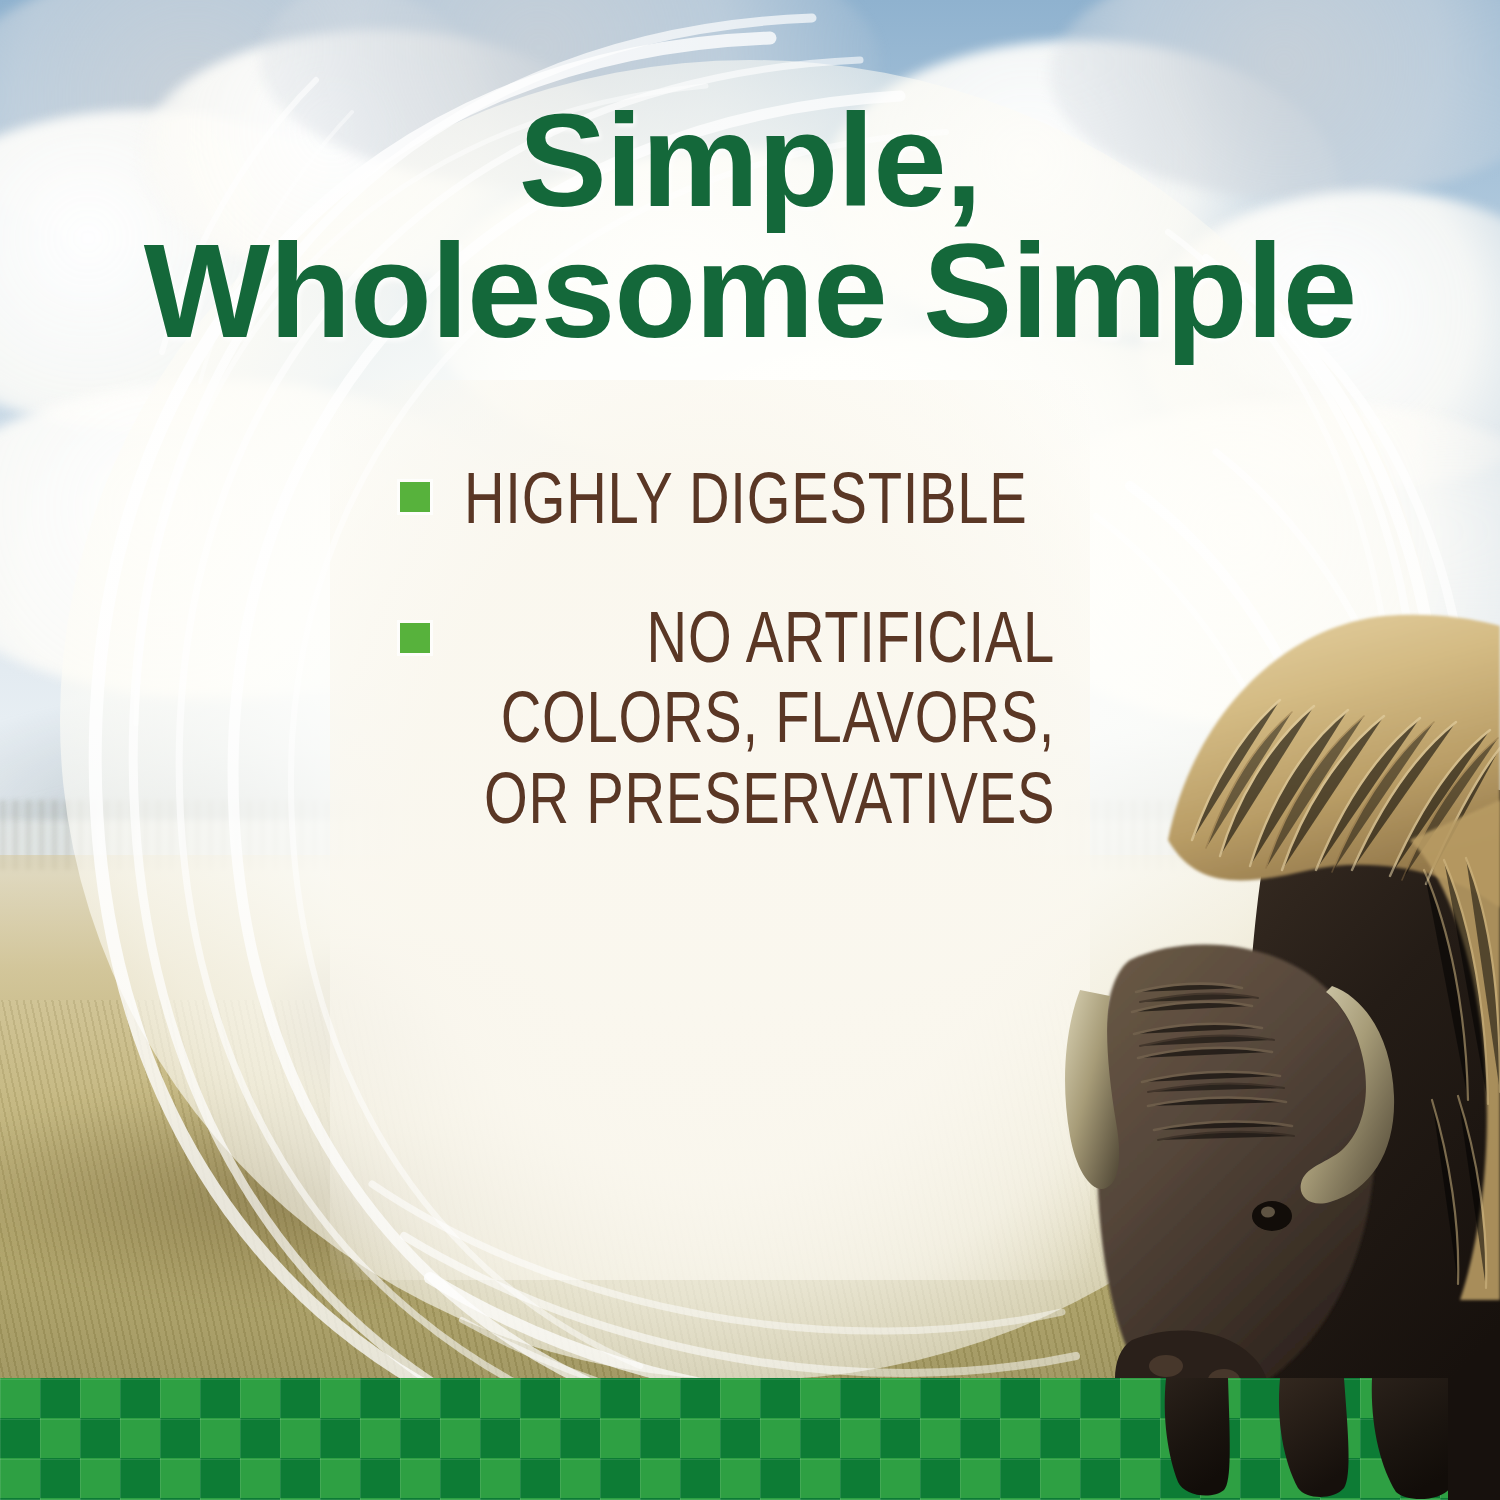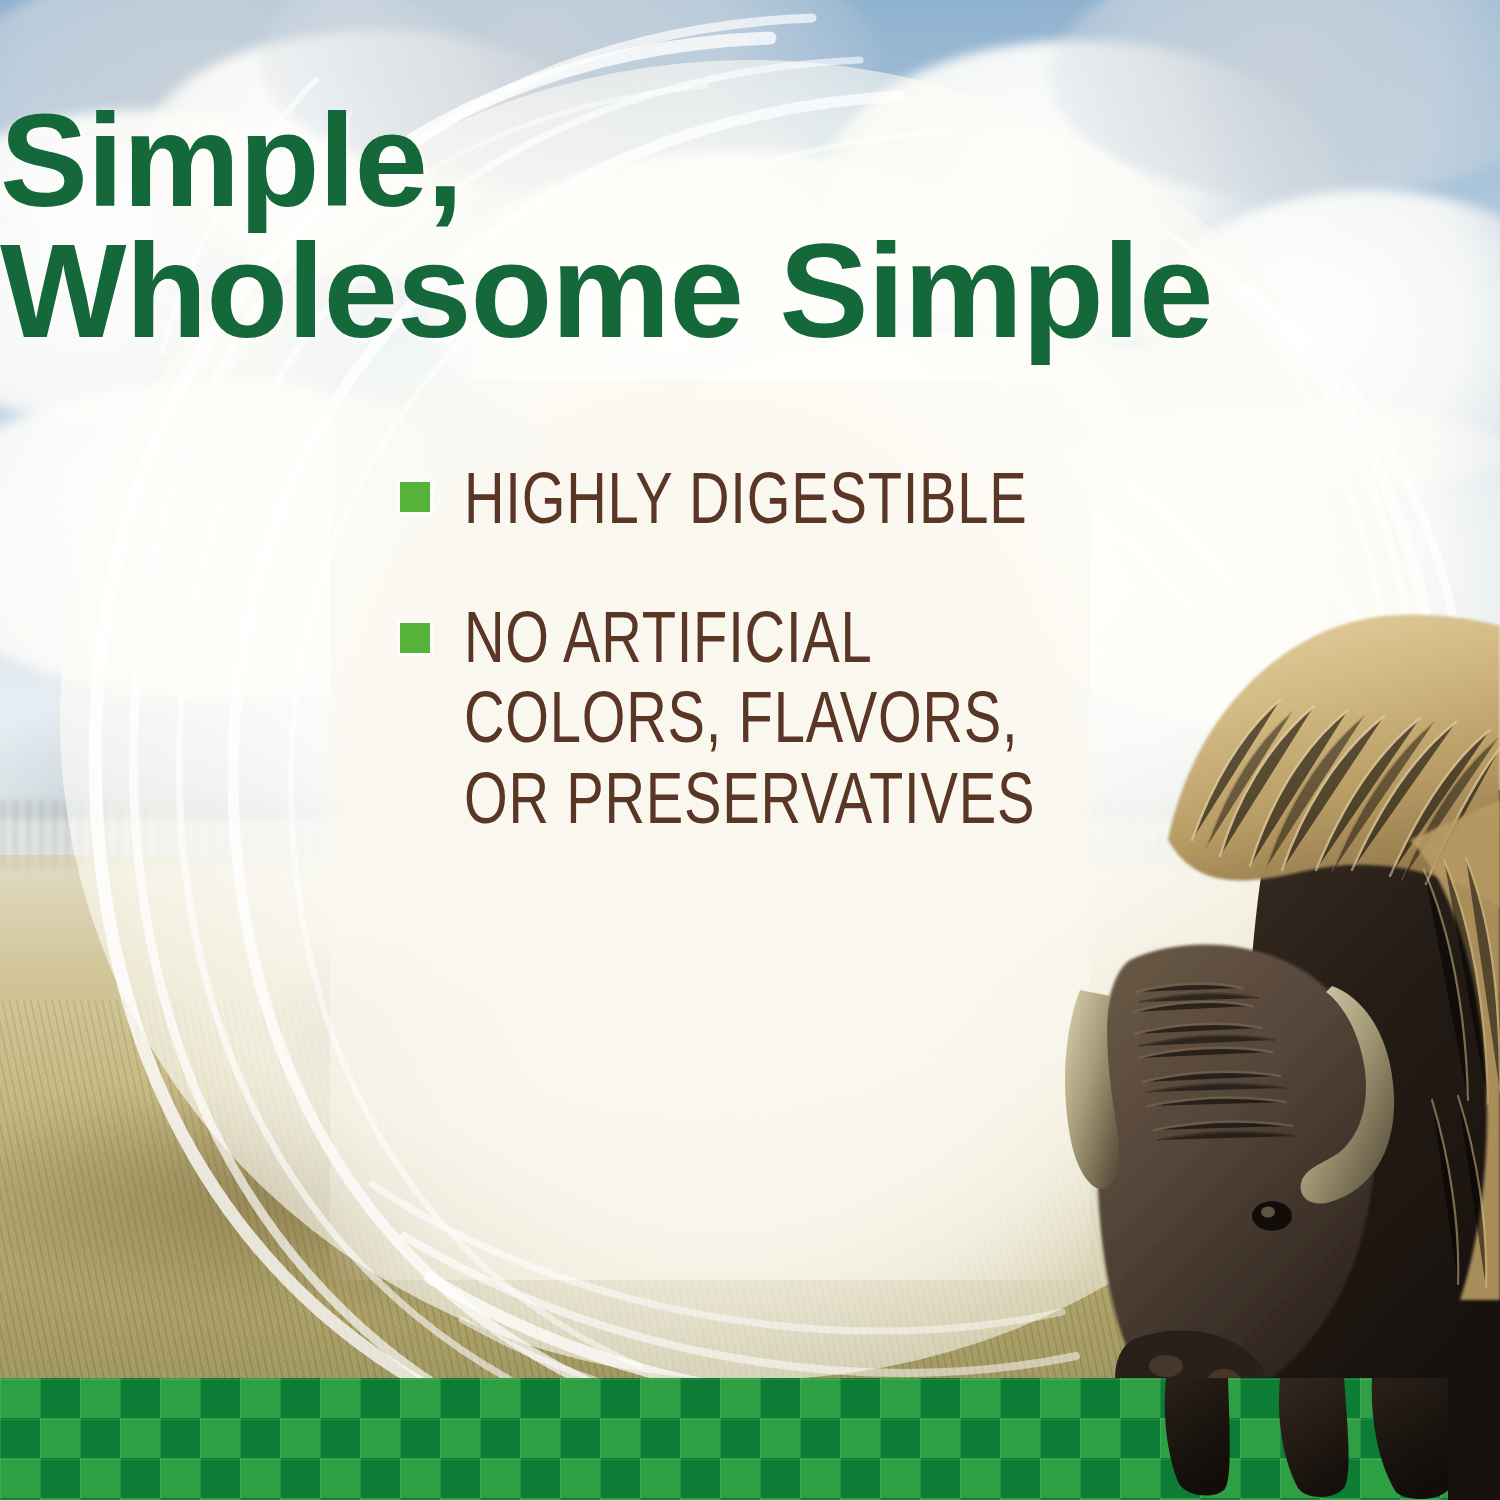--- a/index.html
+++ b/index.html
@@ -187,20 +187,21 @@
     width: 520px;
     height: 960px;
     pointer-events: none;
   }
 
   
   .headline {
     position: absolute;
     left: 0; right: 0;
     top: 96px;
+    text-align: center;
     color: #14683A;
     font-family: "Liberation Sans", sans-serif;
     font-weight: bold;
     font-size: 132px;
     line-height: 0.98;
     letter-spacing: -1px;
     text-shadow: 2px 3px 5px rgba(255,255,255,0.85);
     z-index: 30;
   }
   .headline .ln1 { display: block; }
@@ -210,22 +211,23 @@
     position: absolute;
     left: 400px;
     top: 458px;
     width: 680px;
     z-index: 30;
   }
   .bullet {
     display: flex;
     align-items: flex-start;
     margin-bottom: 58px;
-  }
-  .bullet:last-child { margin-bottom: 12px; }
+    text-align: right;
+  }
+  .bullet:last-child { margin-bottom: 12px; gap: 20px; }
 
   .marker {
     flex: 0 0 auto;
     width: 30px;
     height: 30px;
     background: #57B23C;
     margin-top: 24px;
     margin-right: 34px;
     box-shadow: 0 0 0 3px rgba(255,255,255,0.75);
   }

